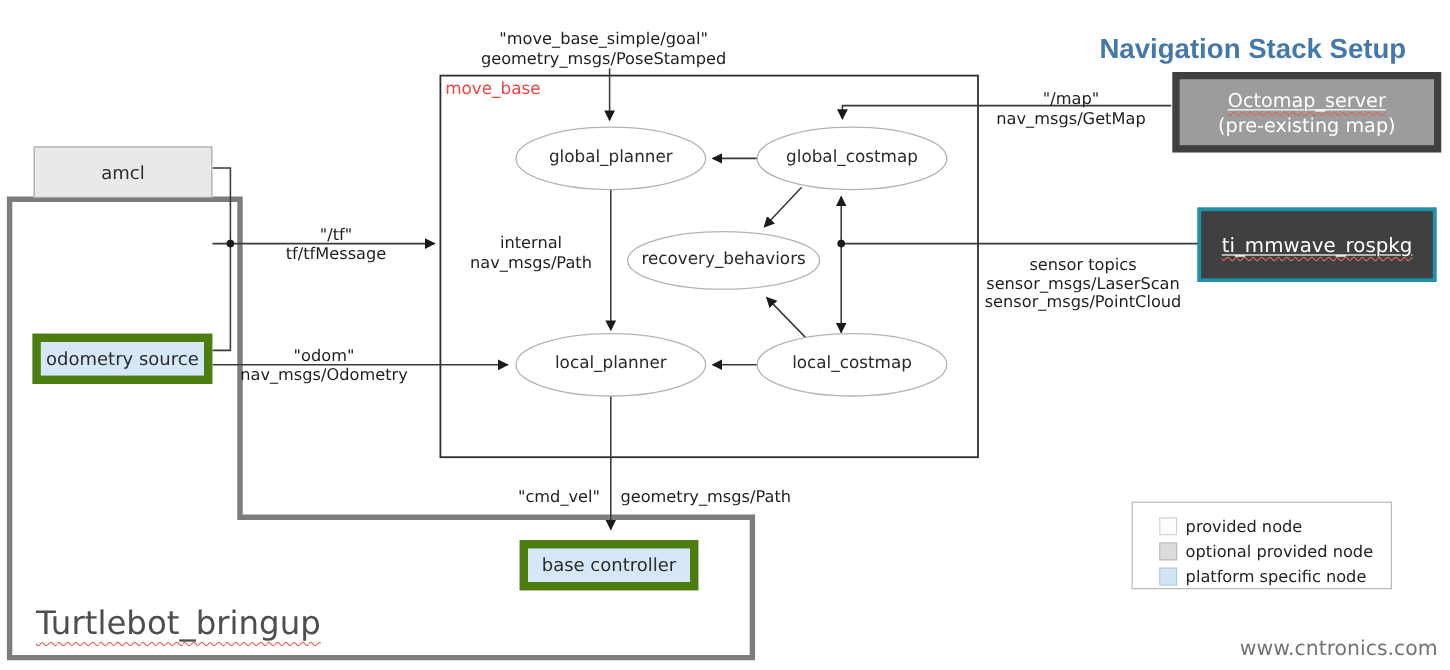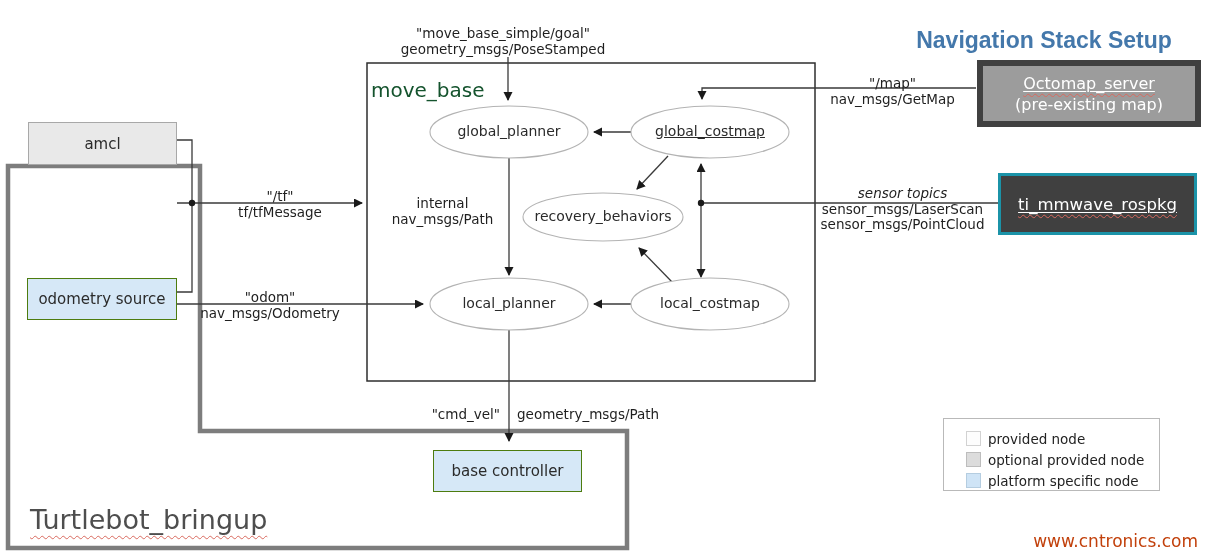--- a/index.html
+++ b/index.html
@@ -4,21 +4,21 @@
 <style>
   html,body{margin:0;padding:0;background:#ffffff;}
   .stage{
     position:relative;width:1208px;height:558px;background:#ffffff;
     font-family:"DejaVu Sans",sans-serif;color:#1f1f1f;overflow:hidden;
   }
   .stage svg{position:absolute;left:0;top:0;}
   .abs{position:absolute;box-sizing:border-box;}
   .lbl{font-size:13.5px;line-height:16px;text-align:center;color:#1f1f1f;white-space:nowrap;}
   .node{
-    background:#d6e8f7;border:1px solid #4d7c0f;text-align:center;
+    background:#d6e8f7;border:7px solid #4d7c0f;text-align:center;
     font-size:15px;color:#2b2b2b;display:flex;align-items:center;justify-content:center;
   }
   .node.gray{background:#e9e9e9;border:1px solid #a8a8a8;}
   .ellipse-label{font-size:14px;text-align:center;color:#2a2a2a;white-space:nowrap;}
   .bigbox{
     text-align:center;color:#ffffff;display:flex;flex-direction:column;
     align-items:center;justify-content:center;
   }
   .octomap{background:#9c9c9c;border:6px solid #404040;font-size:16px;line-height:21px;}
   .ti{background:#404040;border:3px solid #1b93a8;font-size:16.5px;}
@@ -34,23 +34,23 @@
   .sw-gray{background:#dcdcdc;border-color:#bdbdbd;}
   .sw-blue{background:#cfe4f6;border-color:#b5cde0;}
   .title{
     font-family:"Liberation Sans","DejaVu Sans",sans-serif;
     font-size:23px;font-weight:600;color:#4478ab;text-align:center;white-space:nowrap;
   }
   .groupname{
     font-size:27px;color:#4e4e4e;white-space:nowrap;
     text-decoration:underline wavy #d96a5f;text-decoration-thickness:1px;text-underline-offset:6px;
   }
-  .watermark{font-size:17px;color:#c2410c;text-align:right;white-space:nowrap;}
+  .watermark{font-size:17px;color:#737373;text-align:right;white-space:nowrap;}
   .stacklayer{position:absolute;width:149px;height:44px;background:#d6e8f7;border:1px solid #8fa8bd;box-sizing:border-box;}
-  .it{font-style:italic;}
+  .it{margin-top:28px;}
 </style>
 </head>
 <body>
 
 <div class="stage">
 
   <svg width="1208" height="558" viewBox="0 0 1208 558">
     <defs>
       <marker id="arr" markerWidth="10" markerHeight="10" refX="8" refY="4.5" orient="auto-start-reverse" markerUnits="userSpaceOnUse">
         <path d="M0,0 L9,4.5 L0,9 Z" fill="#1a1a1a"></path>
@@ -105,26 +105,26 @@
   <div class="abs bigbox octomap" style="left:977px;top:60px;width:224px;height:67px;">
     <span class="spell"><span class="linkish">Octomap_server</span></span>
     <span>(pre-existing map)</span>
   </div>
 
   <div class="abs bigbox ti" style="left:998px;top:173px;width:199px;height:62px;">
     <span class="spell"><span class="linkish">ti_mmwave_rospkg</span></span>
   </div>
 
   <div class="abs ellipse-label" style="left:429px;top:123px;width:160px;">global_planner</div>
-  <div class="abs ellipse-label" style="left:630px;top:123px;width:160px;text-decoration:underline;">global_costmap</div>
+  <div class="abs ellipse-label" style="left:630px;top:123px;width:160px;">global_costmap</div>
   <div class="abs ellipse-label" style="left:523px;top:208px;width:160px;">recovery_behaviors</div>
   <div class="abs ellipse-label" style="left:429px;top:295px;width:160px;">local_planner</div>
   <div class="abs ellipse-label" style="left:630px;top:295px;width:160px;">local_costmap</div>
 
-  <div class="abs" style="left:371px;top:78px;font-size:20px;color:#14532d;">move_base</div>
+  <div class="abs" style="left:371px;top:66px;font-size:14px;color:#ef4444;">move_base</div>
 
   <div class="abs lbl" style="left:368px;top:25px;width:270px;">
     <div>"move_base_simple/goal"</div>
     <div>geometry_msgs/PoseStamped</div>
   </div>
 
   <div class="abs lbl" style="left:200px;top:188px;width:160px;">
     <div>"/tf"</div>
     <div>tf/tfMessage</div>
   </div>

